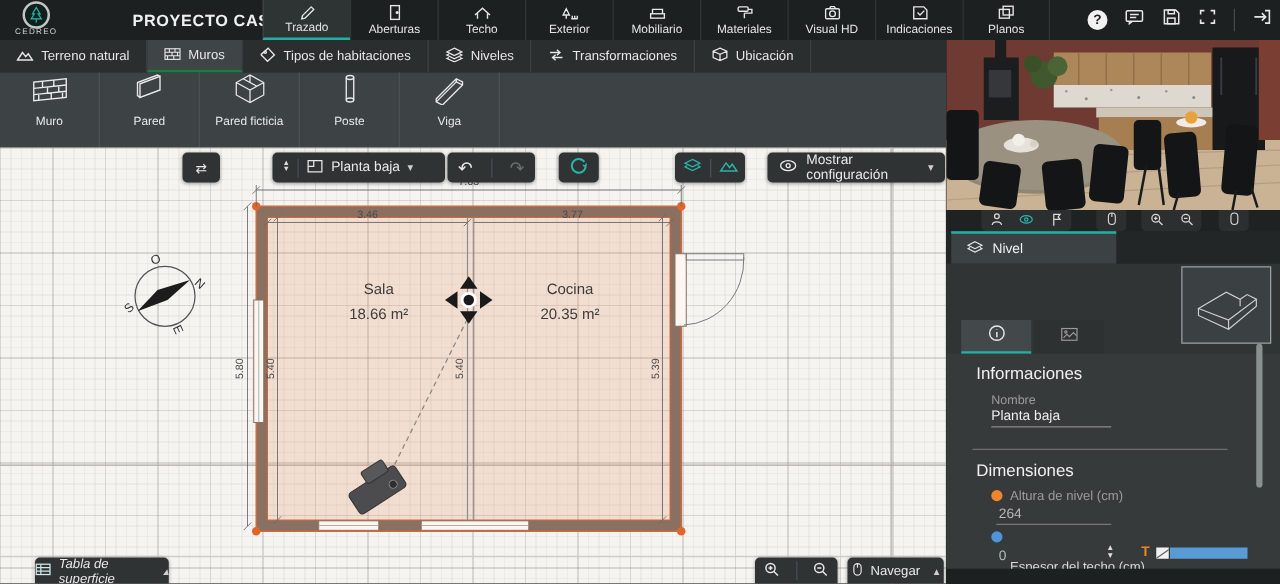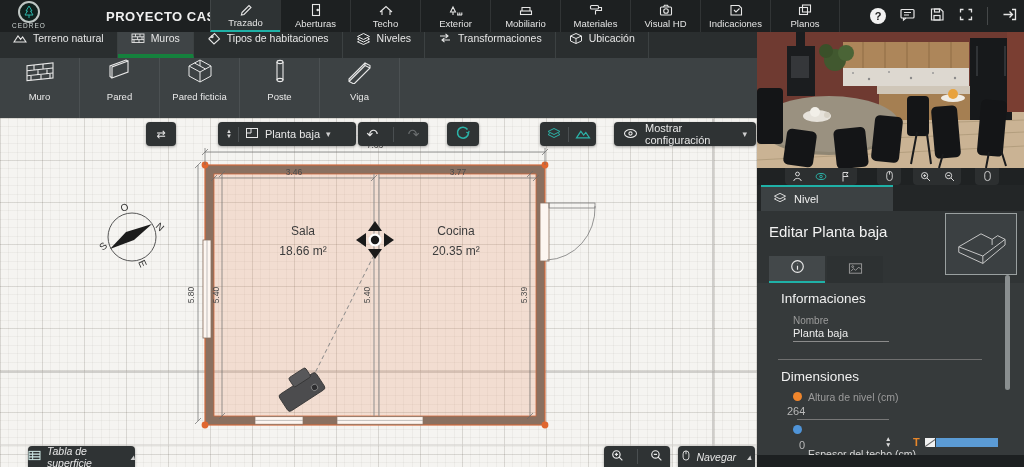--- a/index.html
+++ b/index.html
@@ -17,22 +17,22 @@
   .tab{width:70px;height:32px;display:flex;flex-direction:column;align-items:center;justify-content:center;gap:1px;font-size:9.5px;color:#e4e4e4;border-left:1px solid rgba(255,255,255,.09);cursor:pointer;}
   .tab:last-child{border-right:1px solid rgba(255,255,255,.09);}
   .tab.active{background:#2e3334;border-bottom:2px solid #1fb1a7;}
   .tab svg{display:block;}
   .top-actions{position:absolute;right:6px;top:0;height:32px;display:flex;align-items:center;gap:13px;}
   .help-circle{width:16px;height:16px;border-radius:50%;background:#f2f2f2;color:#222;font-size:11px;font-weight:bold;display:flex;align-items:center;justify-content:center;}
   .act-sep{width:1px;height:18px;background:rgba(255,255,255,.18);}
 
   
   .ribbon{position:absolute;left:0;top:32px;width:757px;height:26px;background:#2a2e2f;display:flex;align-items:stretch;color:#e6e6e6;font-size:10.5px;}
-  .rtab{display:flex;gap:6px;padding:0 13px;border-right:1px solid #3c4142;cursor:pointer;}
-  .rtab.active{background:#3f4446;border-bottom:4px solid #15803d;}
+  .rtab{display:flex;align-items:center;gap:6px;padding:0 13px;border-right:1px solid #3c4142;cursor:pointer;}
+  .rtab.active{background:#3f4446;border-bottom:2px solid #15803d;}
 
   
   .tools{position:absolute;left:0;top:58px;width:757px;height:60px;background:#3d4244;display:flex;color:#e9e9e9;}
   .tool{width:80px;display:flex;flex-direction:column;align-items:center;gap:5px;border-right:1px solid #4b5052;font-size:9.5px;cursor:pointer;}
 
   
   .canvas{position:absolute;left:0;top:118px;width:757px;height:349px;background-color:#f5f4f1;
     background-image:
       repeating-linear-gradient(to right, rgba(100,95,85,.15) 0 1px, transparent 1px 42px),
       repeating-linear-gradient(to bottom, rgba(100,95,85,.15) 0 1px, transparent 1px 42px),
@@ -434,21 +434,21 @@
       <span style="width:32px;text-align:center;"><svg width="13" height="13" viewBox="0 0 12 12" stroke="#e8e8e8" fill="none" stroke-width="1.1">
             <circle cx="5" cy="5" r="3.4"></circle>
             <path d="M7.5 7.5 L10.5 10.5 M3.5 5 h3 M5 3.5 v3"></path>
           </svg></span>
       <span class="cv-sep"></span>
       <span style="width:32px;text-align:center;"><svg width="13" height="13" viewBox="0 0 12 12" stroke="#e8e8e8" fill="none" stroke-width="1.1">
             <circle cx="5" cy="5" r="3.4"></circle>
             <path d="M7.5 7.5 L10.5 10.5 M3.5 5 h3"></path>
           </svg></span>
     </div>
-    <div class="bt-btn" style="left:678px;width:77px;gap:5px;font-style:italic;">
+    <div class="bt-btn" style="left:678px;width:77px;gap:5px;">
       <span><svg width="10" height="13" viewBox="0 0 12 14" stroke="#e8e8e8" fill="none" stroke-width="1.1">
             <rect x="2.5" y="1.5" width="7" height="11" rx="3.5"></rect>
             <path d="M6 1.5 v4"></path>
           </svg></span>
       <span>Navegar</span>
       <span class="chev">▴</span>
     </div>
   </div>
 
   <div class="panel">
@@ -538,21 +538,20 @@
     <div class="lvl-row">
       <div class="lvl-tab">
         <span><svg width="14" height="12" viewBox="0 0 15 13" stroke="#e6e6e6" fill="none" stroke-width="1">
               <path d="M7.5 1.5 L13.5 4.5 7.5 7.5 1.5 4.5z M3.2 6.5 L1.5 7.5 7.5 10.5 13.5 7.5 11.8 6.5"></path>
             </svg></span>
         <span>Nivel</span>
       </div>
     </div>
 
     <div class="panel-body">
-      <div class="panel-title">Editar Planta baja</div>
 
       <div class="thumb">
         <svg width="60" height="50" viewBox="0 0 64 54" stroke="#cfcfcf" fill="none" stroke-width="1">
           <path d="M8 30 L32 16 44 22 50 18 58 22 34 40z M8 30 V36 L34 48 V40 M58 22 V28 L34 48 M44 22 V28"></path>
         </svg>
       </div>
 
       <div class="subtabs">
         <div class="subtab active" style="left:12px;">
           <span><svg width="15" height="15" viewBox="0 0 14 14" stroke="#e8e8e8" fill="none" stroke-width="1.1">
@@ -572,21 +571,21 @@
       <div class="content">
         <div class="sec-title" style="top:8px;">Informaciones</div>
         <div class="f-label" style="left:36px;top:32px;">Nombre</div>
         <div class="f-value" style="left:36px;top:44px;">Planta baja</div>
         <div class="f-line" style="left:36px;top:58px;width:96px;"></div>
         <div class="divider" style="top:76px;"></div>
         <div class="sec-title" style="top:86px;">Dimensiones</div>
 
         <div class="bullet" style="left:36px;top:109px;background:#f0862c;"></div>
         <div class="f-label" style="left:51px;top:108px;font-size:10.5px;">Altura de nivel (cm)</div>
-        <div class="f-value" style="left:30px;top:122px;color:#b9b9b9;">264</div>
+        <div class="f-value" style="left:42px;top:122px;color:#b9b9b9;">264</div>
         <div class="f-line" style="left:40px;top:136px;width:92px;border-color:#777;"></div>
 
         <div class="bullet" style="left:36px;top:142px;background:#4f94d8;"></div>
         <div class="f-label" style="left:51px;top:141px;font-size:10.5px;color:#d8d8d8;margin-top:24px;">Espesor del techo (cm)</div>
         <div class="f-value" style="left:42px;top:156px;color:#b9b9b9;">0</div>
         <div class="tstep" style="left:128px;top:153px;">
           <span>▲</span>
             <span>▼</span>
         </div>
         <div class="f-value" style="left:156px;top:153px;color:#e8872a;font-weight:bold;">T</div>

